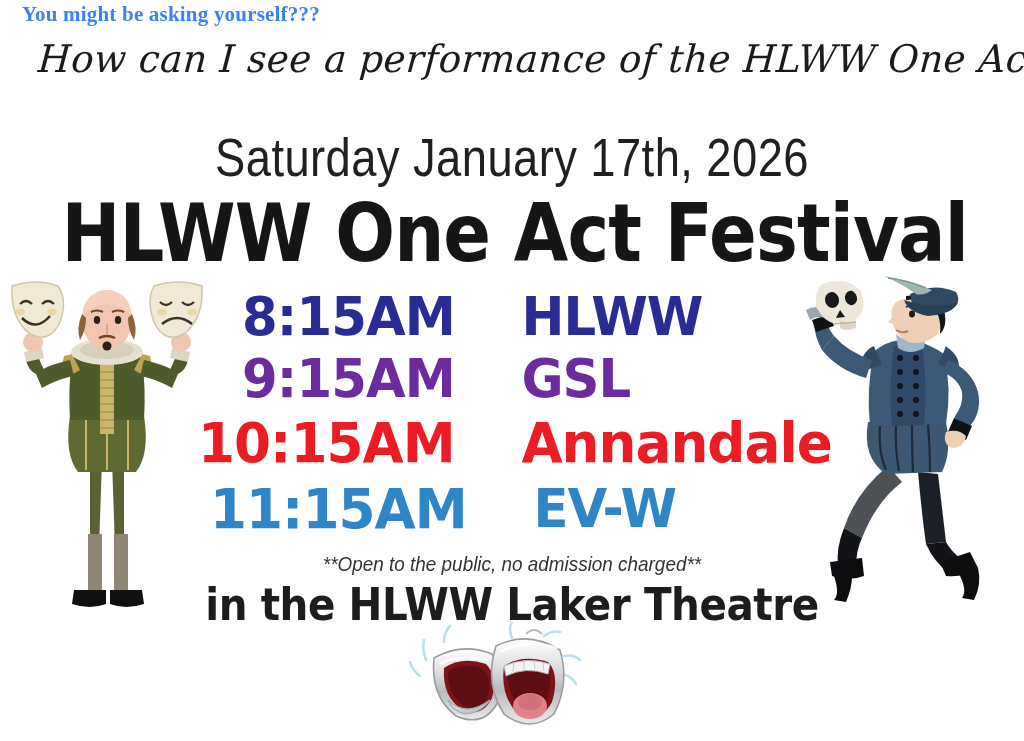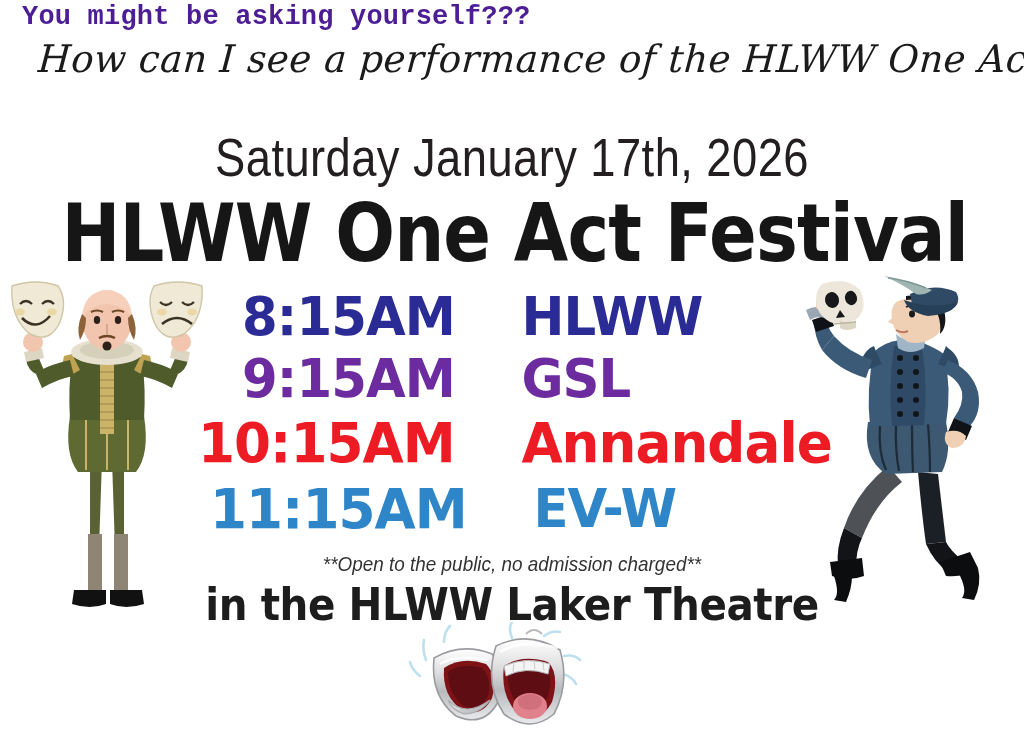--- a/index.html
+++ b/index.html
@@ -15,25 +15,25 @@
     overflow: hidden;
     font-family: "Liberation Sans", sans-serif;
     color: #1a1a1a;
   }
 
   
   .ask-line {
     position: absolute;
     left: 22px;
     top: 2px;
-    font-family: Liberation Mono, monospace;
+    font-family: Liberation Serif, serif;
     font-weight: bold;
-    font-size: 27px;
+    font-size: 21px;
     letter-spacing: .2px;
-    color: #4c1d95;
+    color: #3b82f6;
     white-space: nowrap;
   }
   .script-line {
     position: absolute;
     left: 40px;
     top: 36px;
     width: 944px;
     font-family: "DejaVu Serif", serif;
     font-style: italic;
     font-weight: 400;

